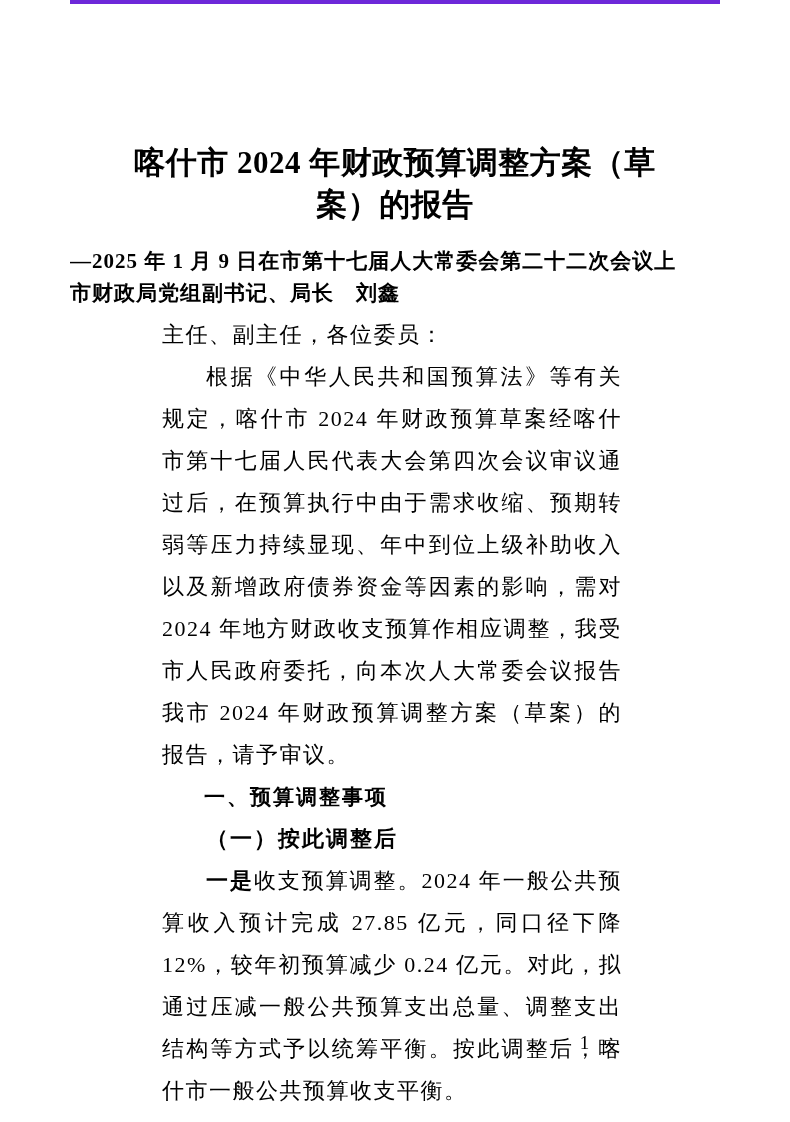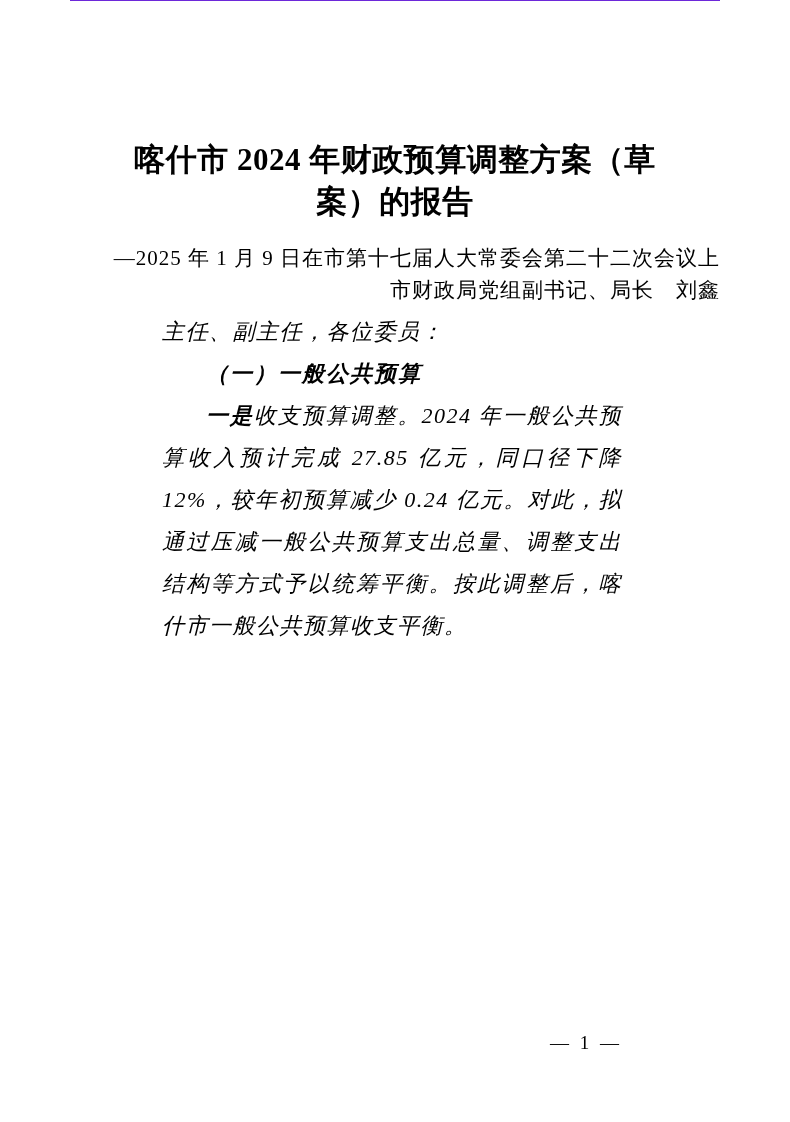--- a/index.html
+++ b/index.html
@@ -5,51 +5,51 @@
   html, body { margin: 0; padding: 0; background: #ffffff; }
   .page {
     position: relative;
     width: 650px;
     height: 1122px;
     margin: 0 auto;
     background: #ffffff;
     color: #000000;
     font-family: "Liberation Serif", "DejaVu Serif", serif;
     box-sizing: border-box;
-    border-top: 1px solid #6d28d9;
+    border-top: 4px solid #6d28d9;
     overflow: hidden;
   }
   .doc-title {
     margin: 0;
     padding: 138px 60px 0 60px;
     text-align: center;
     font-size: 31px;
     font-weight: bold;
     line-height: 42px;
     letter-spacing: 0.5px;
   }
   .doc-subtitle {
     margin: 0;
-    text-align: right;
-    font-weight: normal;
+    text-align: left;
+    font-weight: bold;
     font-size: 21px;
     line-height: 30px;
     letter-spacing: 1px;
   }
   .doc-subtitle.first { margin-top: 20px; }
   .doc-subtitle.second { margin-top: 2px; }
   .doc-body {
     margin-top: 6px;
     padding: 0 98px 0 92px;
     font-size: 22px;
     line-height: 42px;
     text-align: justify;
     letter-spacing: 1.5px;
   }
-  .doc-body p { margin: 0; font-style: italic; }
+  .doc-body p { margin: 0; }
   .indent { text-indent: 2em; }
   .h-black {
     font-family: "Liberation Sans", "DejaVu Sans", sans-serif;
     font-weight: bold;
     font-size: 21px;
     letter-spacing: 2px;
   }
   .h-kai {
     font-weight: bold;
     font-size: 22px;
@@ -73,23 +73,25 @@
   <h1 class="doc-title">喀什市 2024 年财政预算调整方案（草案）的报告</h1>
 
   <div class="doc-subtitle first">—2025 年 1 月 9 日在市第十七届人大常委会第二十二次会议上</div>
 
   <div class="doc-subtitle second">市财政局党组副书记、局长　刘鑫</div>
 
   <div class="doc-body">
 
     <p>主任、副主任，各位委员：</p>
 
+    <p class="indent">根据《中华人民共和国预算法》等有关规定，喀什市 2024 年财政预算草案经喀什市第十七届人民代表大会第四次会议审议通过后，在预算执行中由于需求收缩、预期转弱等压力持续显现、年中到位上级补助收入以及新增政府债券资金等因素的影响，需对 2024 年地方财政收支预算作相应调整，我受市人民政府委托，向本次人大常委会议报告我市 2024 年财政预算调整方案（草案）的报告，请予审议。</p>
 
+    <p class="indent h-black">一、预算调整事项</p>
 
-    <p class="indent h-kai">（一）一般公共预算</p>
+    <p class="indent h-kai">（一）按此调整后</p>
 
     <p class="indent"><span class="lead">一是</span><span>收支预算调整。2024 年一般公共预算收入预计完成 27.85 亿元，同口径下降 12%，较年初预算减少 0.24 亿元。对此，拟通过压减一般公共预算支出总量、调整支出结构等方式予以统筹平衡。按此调整后，喀什市一般公共预算收支平衡。</span></p>
 
 
   </div>
 
   <div class="page-number">— 1 —</div>
 
 </div>
 

